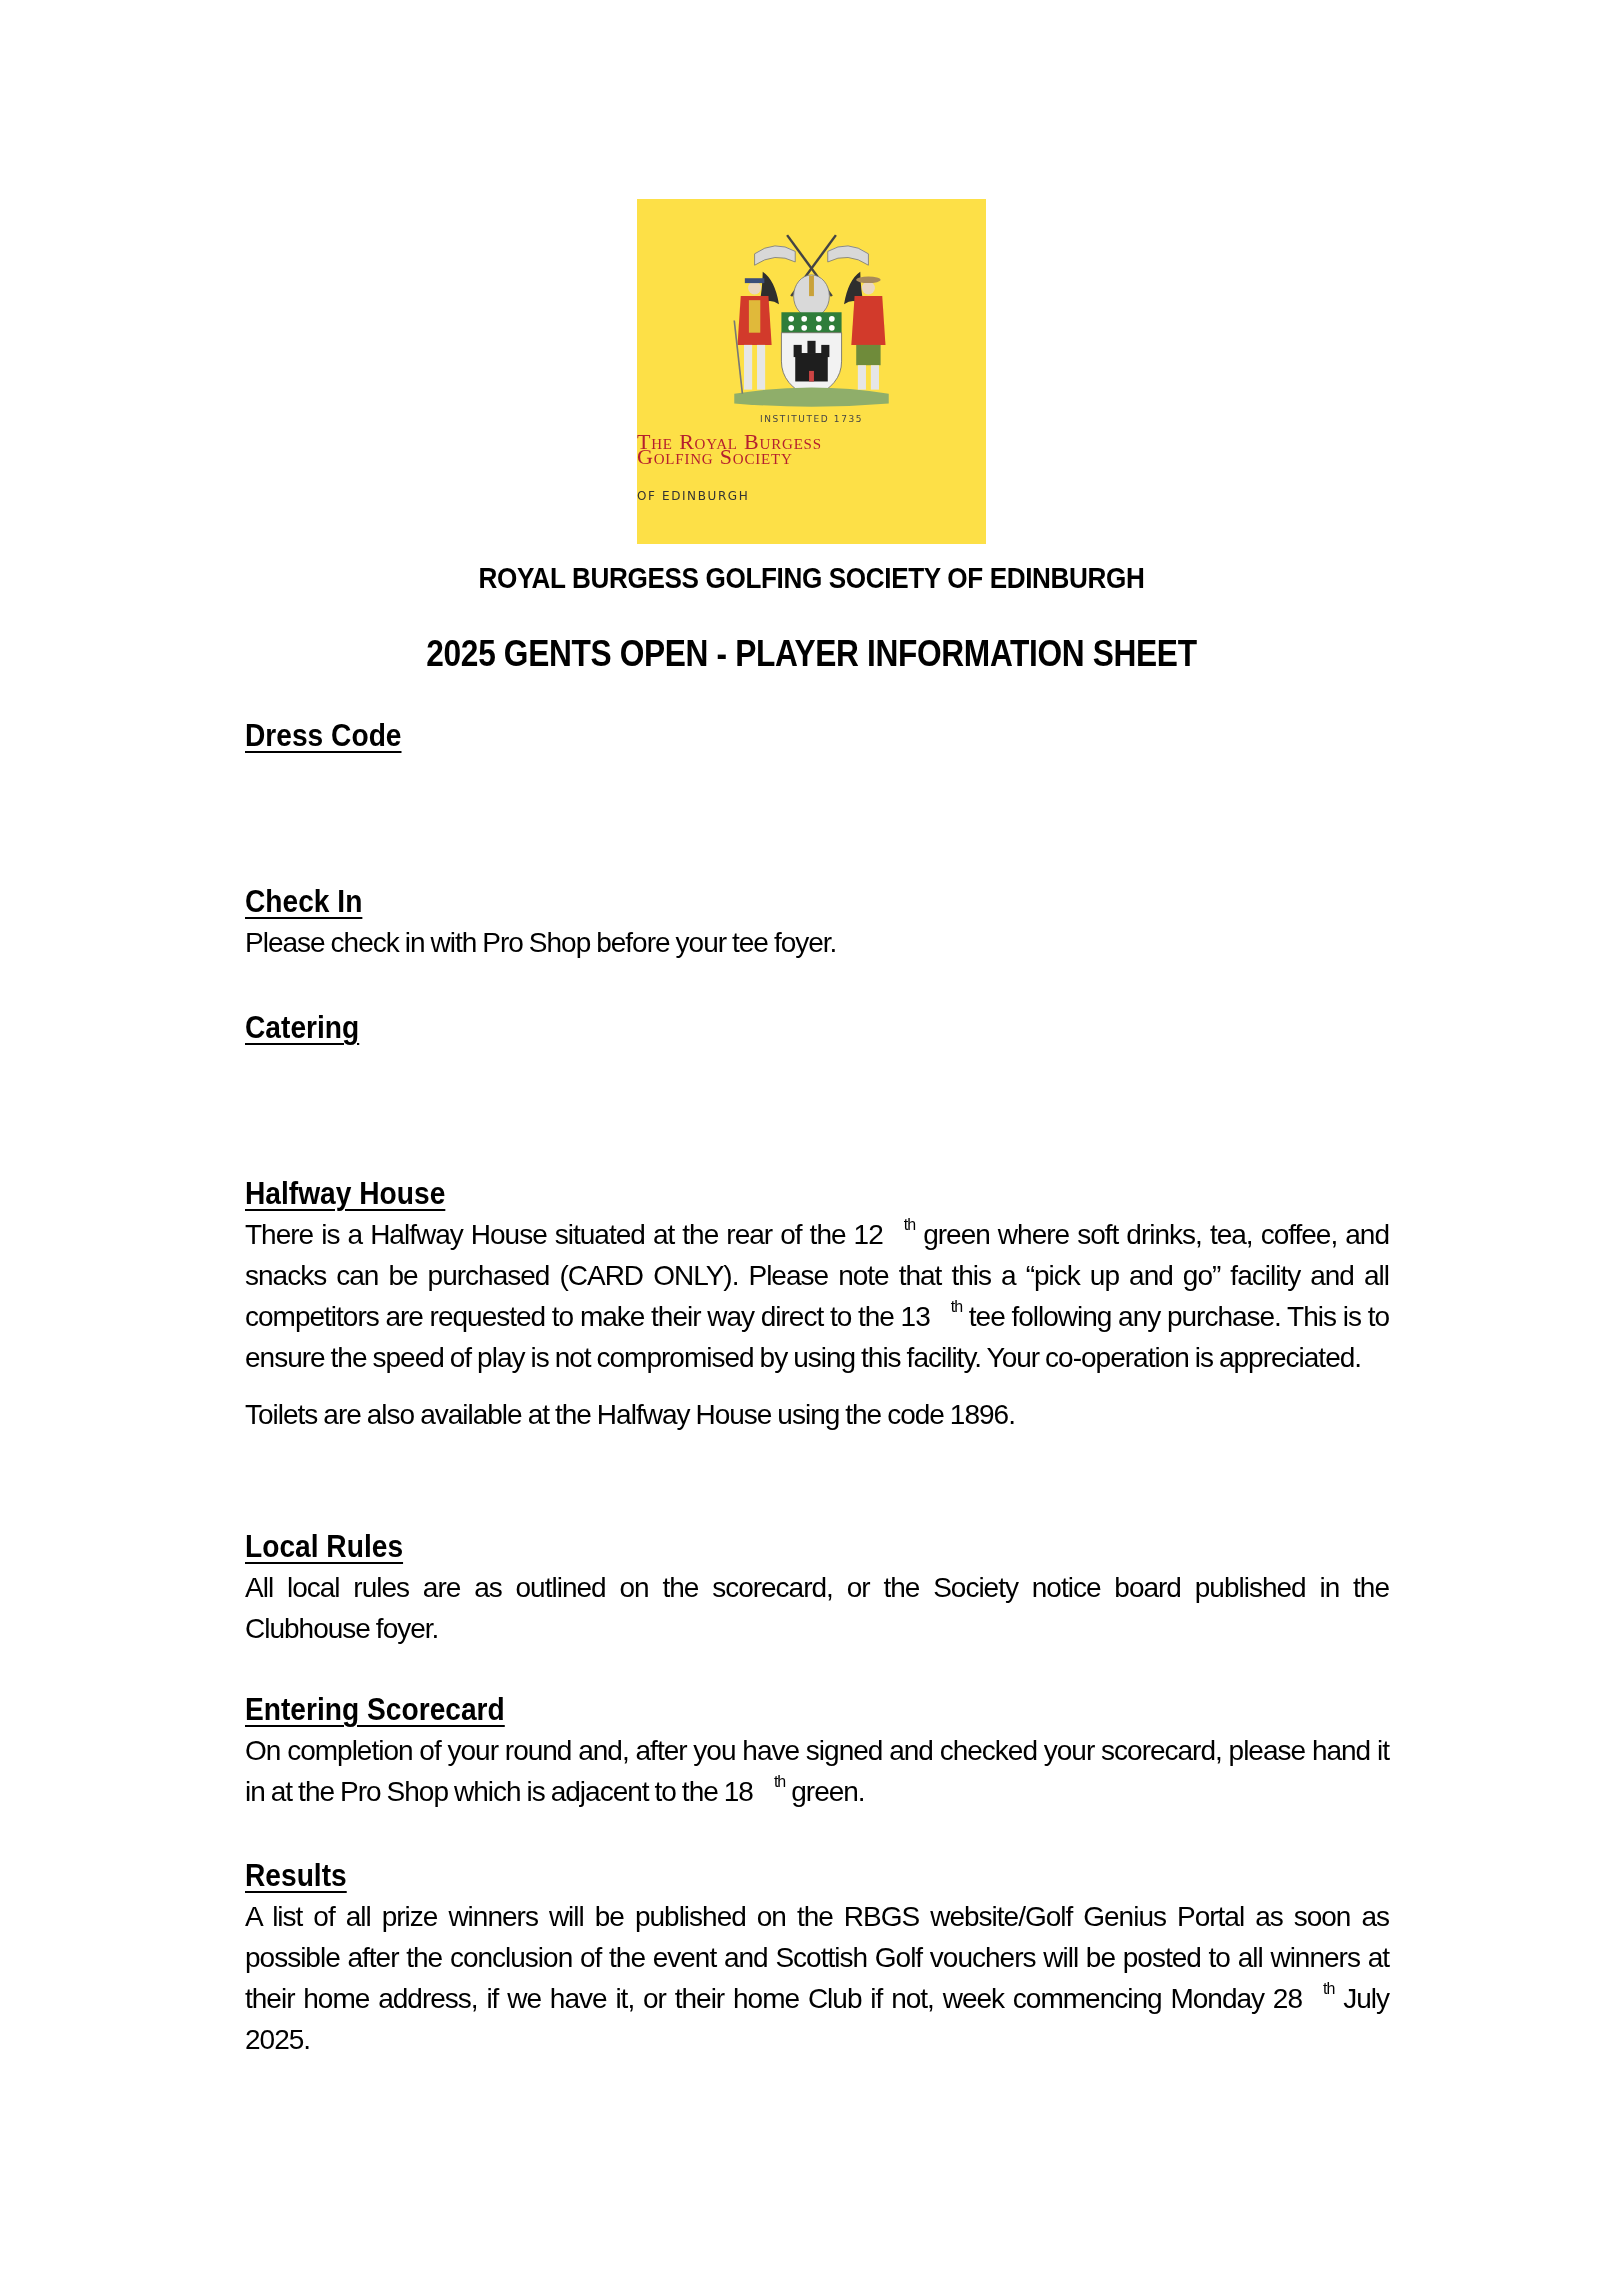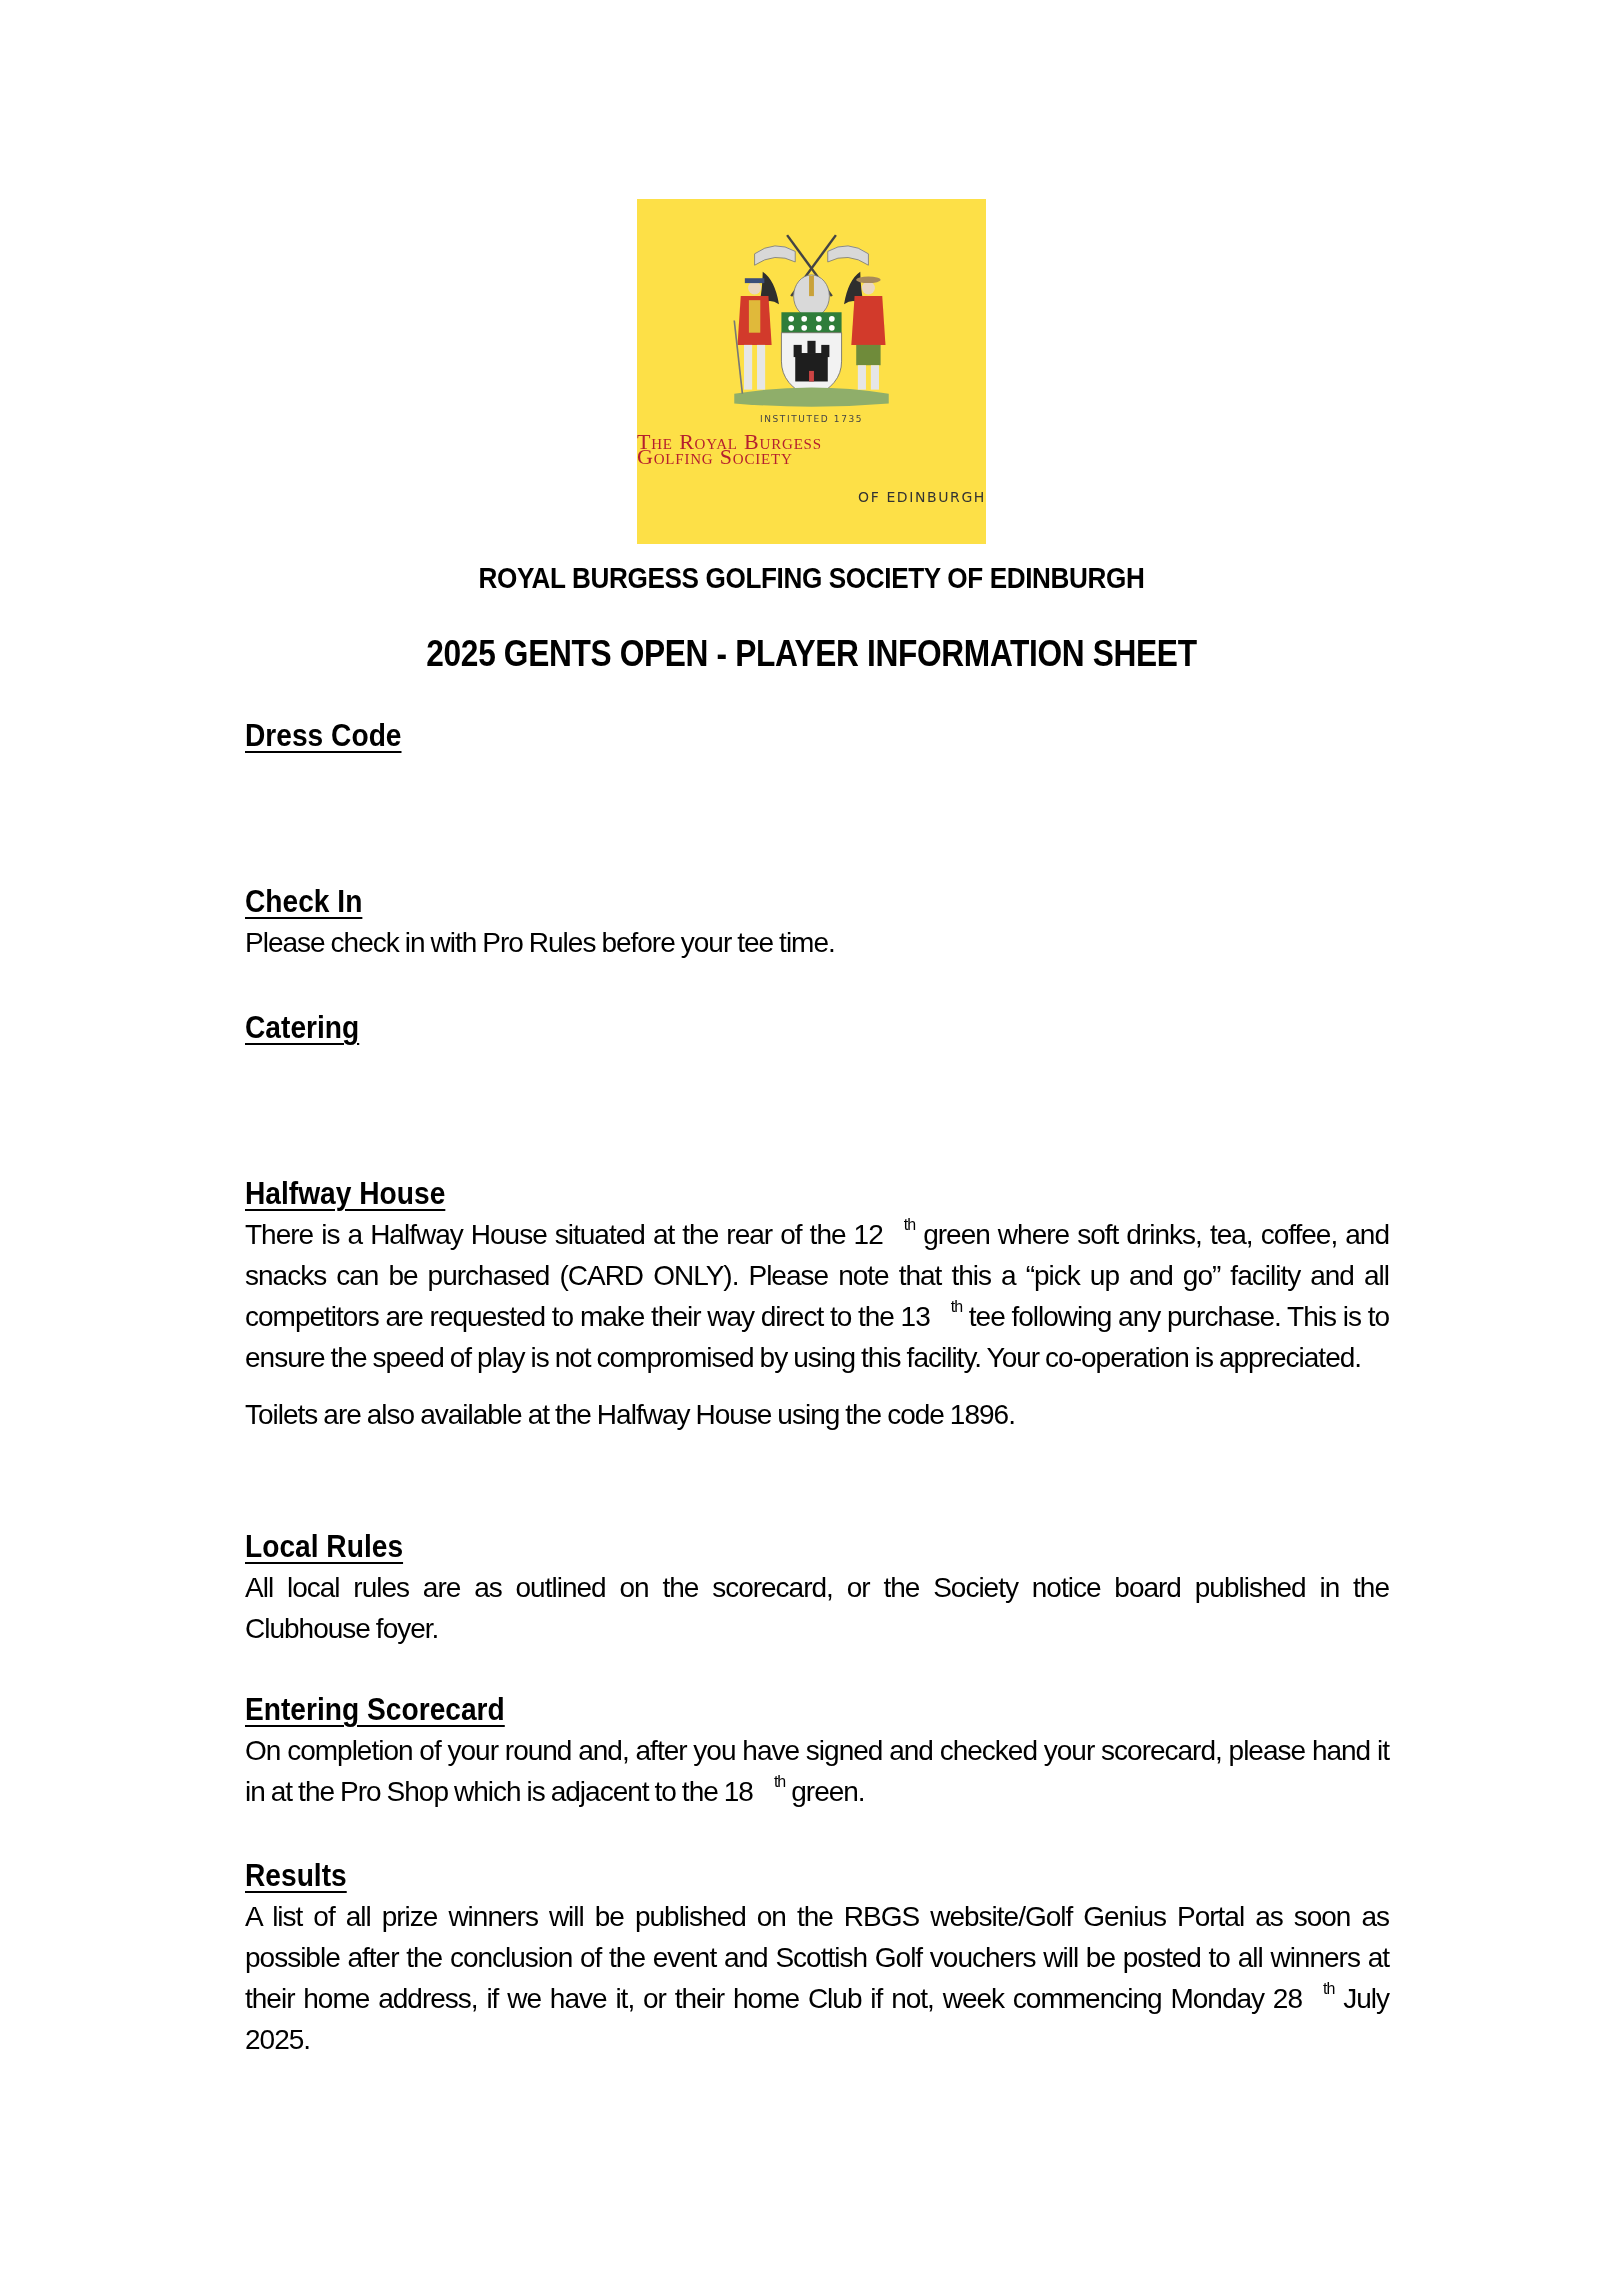--- a/index.html
+++ b/index.html
@@ -8,22 +8,22 @@
   .logo { position: absolute; left: 637px; top: 199px; width: 349px; height: 345px;
           background: #fde047; }
   .logo svg { position: absolute; left: 81px; top: 32px; }
   .logo-instituted { position: absolute; left: 0; width: 349px; top: 215px; text-align: center;
           font-family: "DejaVu Sans", sans-serif; font-size: 9px; letter-spacing: 1.6px; color: #444; }
   .logo-name { position: absolute; left: 0; width: 349px; text-align: left;
           font-family: "Liberation Serif", serif; color: #b51f2e; font-size: 22px;
           font-variant: small-caps; letter-spacing: 0.8px; line-height: 28px; }
   .logo-name.l1 { top: 229px; }
   .logo-name.l2 { top: 244px; }
-  .logo-city { position: absolute; left: 0; width: 349px; top: 290px; text-align: right;
-          font-family: "DejaVu Sans", sans-serif; font-size: 14px; letter-spacing: 1.6px; color: #333; }
+  .logo-city { position: absolute; left: 0; width: 349px; top: 290px; text-align: left;
+          font-family: "DejaVu Sans", sans-serif; font-size: 12px; letter-spacing: 1.6px; color: #333; }
 
   .org-title { position: absolute; left: 0; width: 1623px; top: 562px; text-align: center;
           font-family: "Liberation Sans", sans-serif; font-weight: bold; font-size: 29px;
           letter-spacing: -0.4px; transform: scaleX(0.9); }
   .doc-title { position: absolute; left: 0; width: 1623px; top: 633px; text-align: center;
           font-family: "Liberation Sans", sans-serif; font-weight: bold; font-size: 36px;
           letter-spacing: -0.4px; transform: scaleX(0.88); }
 
   .content { position: absolute; left: 245px; width: 1144px; top: 714px; }
   .section { position: absolute; left: 0; width: 1144px; }
@@ -99,21 +99,21 @@
 <div class="doc-title">2025 GENTS OPEN - PLAYER INFORMATION SHEET</div>
 
 <div class="content">
 
   <div class="section" style="top:0px;">
     <div class="sec-heading">Dress Code</div>
   </div>
 
   <div class="section" style="top:166px;">
     <div class="sec-heading">Check In</div>
-    <div class="sec-body">Please check in with Pro Rules before your tee time.</div>
+    <div class="sec-body">Please check in with Pro Shop before your tee foyer.</div>
   </div>
 
   <div class="section" style="top:292px;">
     <div class="sec-heading">Catering</div>
   </div>
 
   <div class="section" style="top:458px;">
     <div class="sec-heading">Halfway House</div>
     <div class="sec-body"><span>There is a Halfway House situated at the rear of the 12</span><sup>th</sup><span> green where soft drinks, tea, coffee, and snacks can be purchased (CARD ONLY). Please note that this a “pick up and go” facility and all competitors are requested to make their way direct to the 13</span><sup>th</sup><span> tee following any purchase. This is to ensure the speed of play is not compromised by using this facility. Your co-operation is appreciated.</span></div>
     <div class="sec-body" style="margin-top:16px;">Toilets are also available at the Halfway House using the code 1896.</div>

